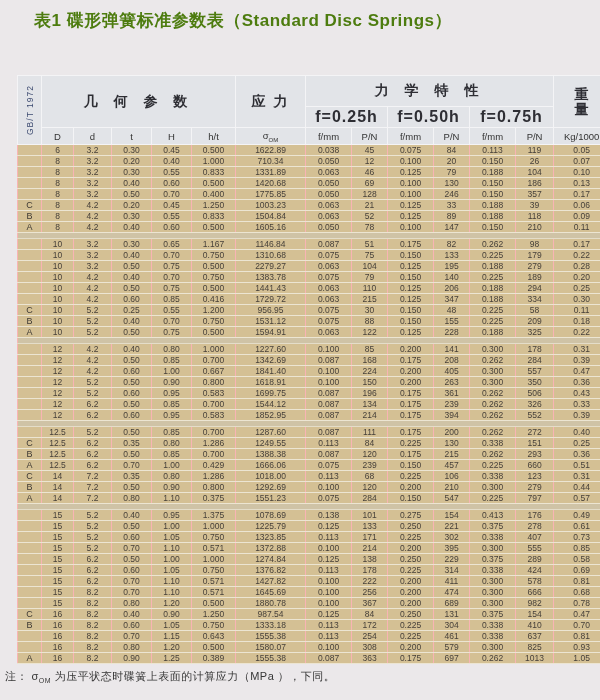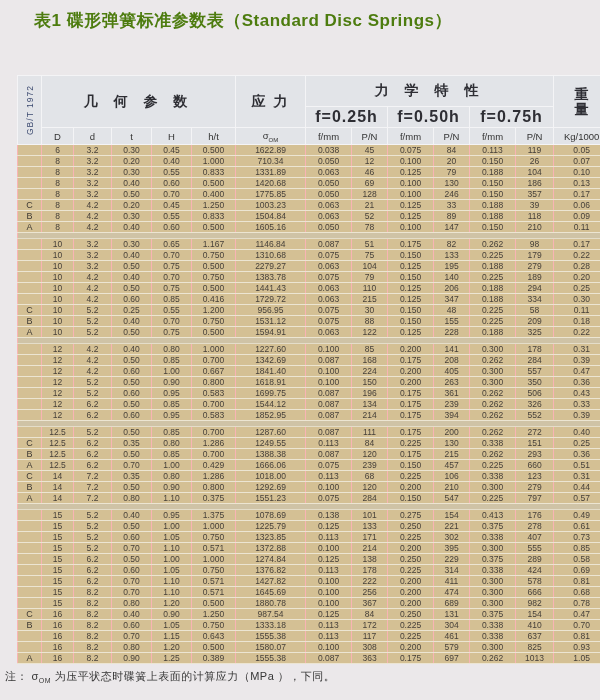--- a/index.html
+++ b/index.html
@@ -798,21 +798,21 @@
         </tr>
         <tr>
           <td class="mark"></td>
           <td>16</td>
           <td>8.2</td>
           <td>0.70</td>
           <td>1.15</td>
           <td>0.643</td>
           <td>1555.38</td>
           <td>0.113</td>
-          <td>117</td>
+          <td>254</td>
           <td>0.225</td>
           <td>461</td>
           <td>0.338</td>
           <td>637</td>
           <td>0.81</td>
         </tr>
         <tr>
           <td class="mark"></td>
           <td>16</td>
           <td>8.2</td>

